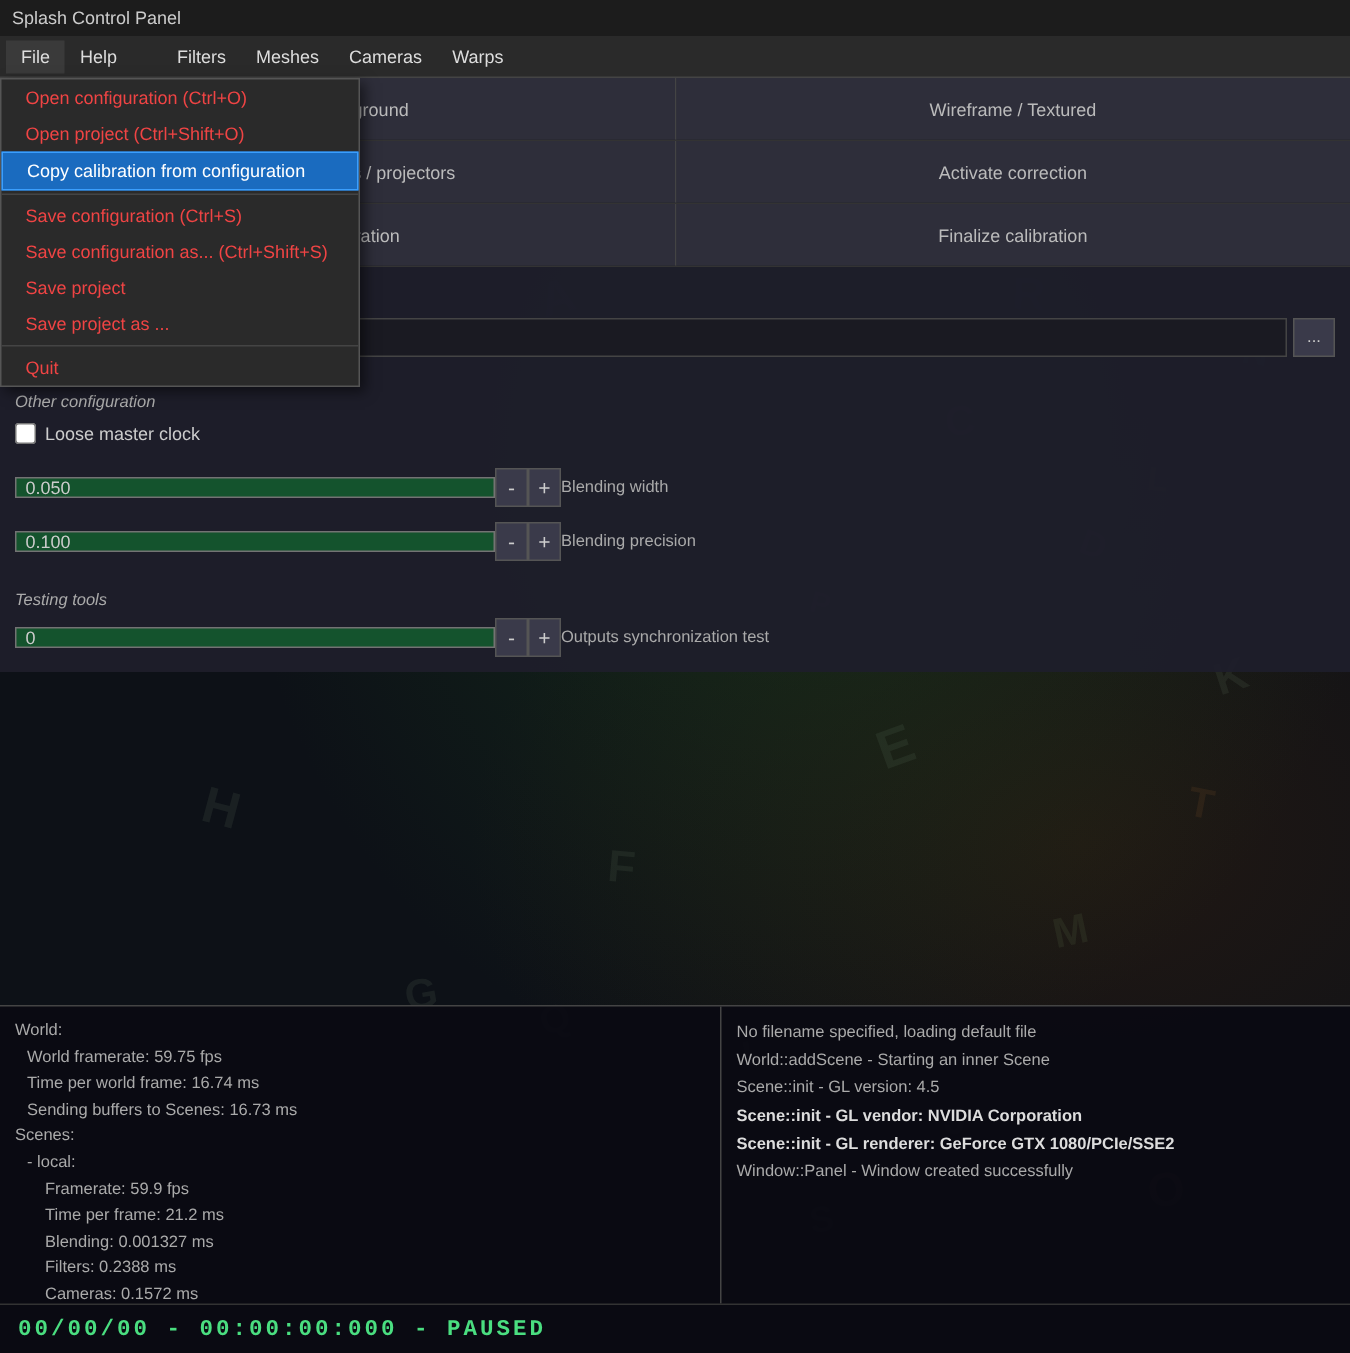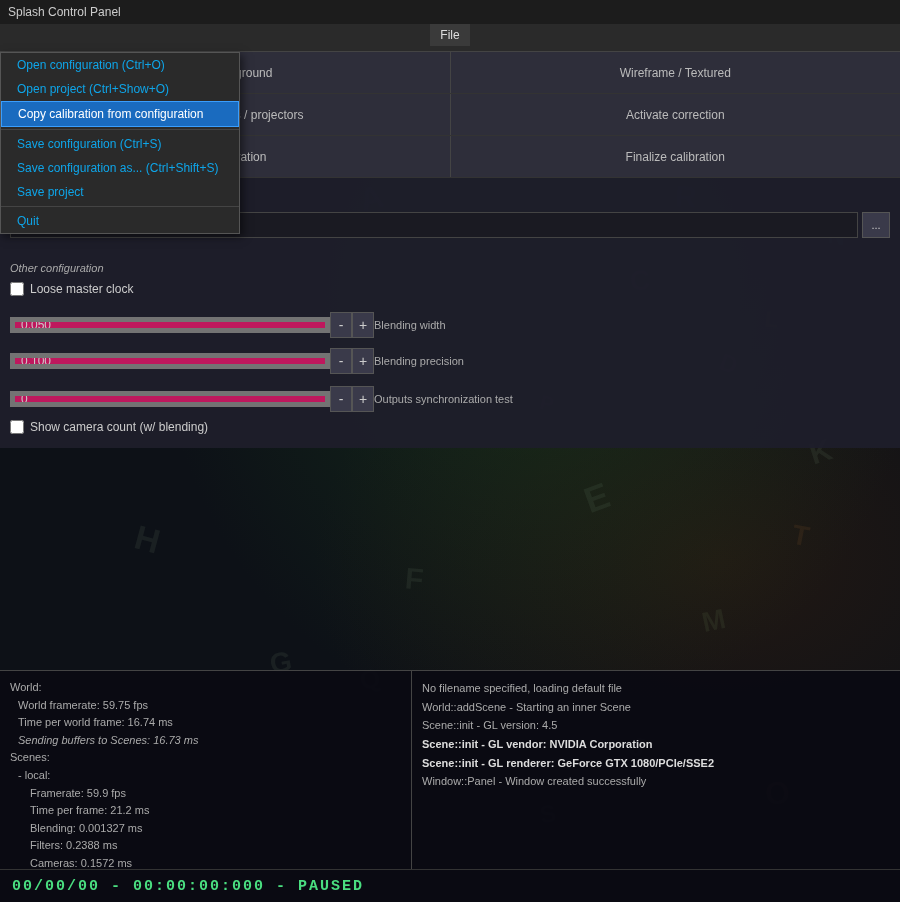--- a/index.html
+++ b/index.html
@@ -26,21 +26,20 @@
 
     
     #menu-bar {
       background: #2a2a2a;
       height: 28px;
       display: flex;
       align-items: center;
       padding: 0 4px;
       border-bottom: 1px solid #444;
       position: relative;
-      flex-direction: column;
     }
     .menu-item {
       padding: 4px 10px;
       cursor: pointer;
       color: #ddd;
       font-size: 12px;
     }
     .menu-item.active { background: #3a3a3a; }
 
     
@@ -50,21 +49,21 @@
       left: 0;
       background: #2a2a2a;
       border: 1px solid #555;
       z-index: 1000;
       min-width: 240px;
       box-shadow: 3px 3px 8px rgba(0,0,0,0.5);
     }
     .dropdown-item {
       padding: 5px 16px;
       cursor: pointer;
-      color: #0ea5e9;
+      color: #ef4444;
       font-size: 12px;
       white-space: nowrap;
     }
     .dropdown-item.highlighted {
       background: #1a6bbf;
       color: #fff;
       border: 1px solid #3a9efd;
     }
     .dropdown-separator {
       height: 1px;
@@ -144,22 +143,22 @@
       height: 14px;
     }
 
     
     .numeric-row {
       display: flex;
       align-items: center;
       margin-bottom: 6px;
     }
     .numeric-input {
-      background: #be185d;
-      border: 5px solid #737373;
+      background: #14532d;
+      border: 1px solid #737373;
       color: #ccc;
       padding: 3px 6px;
       font-size: 12px;
       height: 14px;
       width: 320px;
     }
     .num-btn {
       background: #3a3a4a;
       border: 1px solid #555;
       color: #ccc;
@@ -184,21 +183,21 @@
       left: 0;
       right: 0;
       height: 200px;
       background: rgba(10, 10, 18, 0.92);
       border-top: 1px solid #444;
       display: flex;
       z-index: 10;
     }
 
     #info-left {
-      width: 412px;
+      width: 481px;
       padding: 8px 10px;
       border-right: 1px solid #444;
       font-size: 11px;
       color: #aaa;
       line-height: 1.6;
     }
     #info-right {
       flex: 1;
       padding: 8px 10px;
       font-size: 11px;
@@ -282,26 +281,27 @@
 
   <div style="margin-left: 20px; display:flex; align-items:center;">
     <div class="menu-item">Filters</div>
     <div class="menu-item">Meshes</div>
     <div class="menu-item">Cameras</div>
     <div class="menu-item">Warps</div>
   </div>
 
   <div id="file-dropdown">
     <div class="dropdown-item">Open configuration (Ctrl+O)</div>
-    <div class="dropdown-item">Open project (Ctrl+Show+O)</div>
+    <div class="dropdown-item">Open project (Ctrl+Shift+O)</div>
     <div class="dropdown-item highlighted">Copy calibration from configuration</div>
     <div class="dropdown-separator"></div>
     <div class="dropdown-item">Save configuration (Ctrl+S)</div>
     <div class="dropdown-item">Save configuration as... (Ctrl+Shift+S)</div>
     <div class="dropdown-item">Save project</div>
+    <div class="dropdown-item">Save project as ...</div>
     <div class="dropdown-separator"></div>
     <div class="dropdown-item">Quit</div>
   </div>
 </div>
 
 <div id="layout">
 
   <div id="scene-bg">
 
     <span class="bg-letter" style="top:15%; left:40%; --rot:-15deg; font-size:32px;">A</span>
@@ -371,40 +371,37 @@
     <div style="padding: 2px 10px;">
       <div class="numeric-row">
         <input type="text" class="numeric-input" value="0.100" style="">
         <button class="num-btn">-</button>
         <button class="num-btn">+</button>
         <span class="num-label">Blending precision</span>
       </div>
     </div>
 
     <div style="padding: 4px 10px;">
+      <div class="section-label">Testing tools</div>
       <div class="numeric-row">
         <input type="text" class="numeric-input" value="0" style="">
         <button class="num-btn">-</button>
         <button class="num-btn">+</button>
         <span class="num-label">Outputs synchronization test</span>
       </div>
-      <div class="checkbox-row">
-        <input type="checkbox" style="">
-        <span>Show camera count (w/ blending)</span>
-      </div>
     </div>
 
   </div>
 
   <div id="info-strip">
     <div id="info-left">
       <div>World:</div>
       <div style="padding-left:8px;">World framerate: 59.75 fps</div>
       <div style="padding-left:8px;">Time per world frame: 16.74 ms</div>
-      <div style="padding-left:8px;font-style:italic;">Sending buffers to Scenes: 16.73 ms</div>
+      <div style="padding-left:8px;">Sending buffers to Scenes: 16.73 ms</div>
       <div>Scenes:</div>
       <div style="padding-left:8px;">- local:</div>
       <div style="padding-left:20px;">Framerate: 59.9 fps</div>
       <div style="padding-left:20px;">Time per frame: 21.2 ms</div>
       <div style="padding-left:20px;">Blending: 0.001327 ms</div>
       <div style="padding-left:20px;">Filters: 0.2388 ms</div>
       <div style="padding-left:20px;">Cameras: 0.1572 ms</div>
     </div>
     <div id="info-right">
       <div>No filename specified, loading default file</div>

